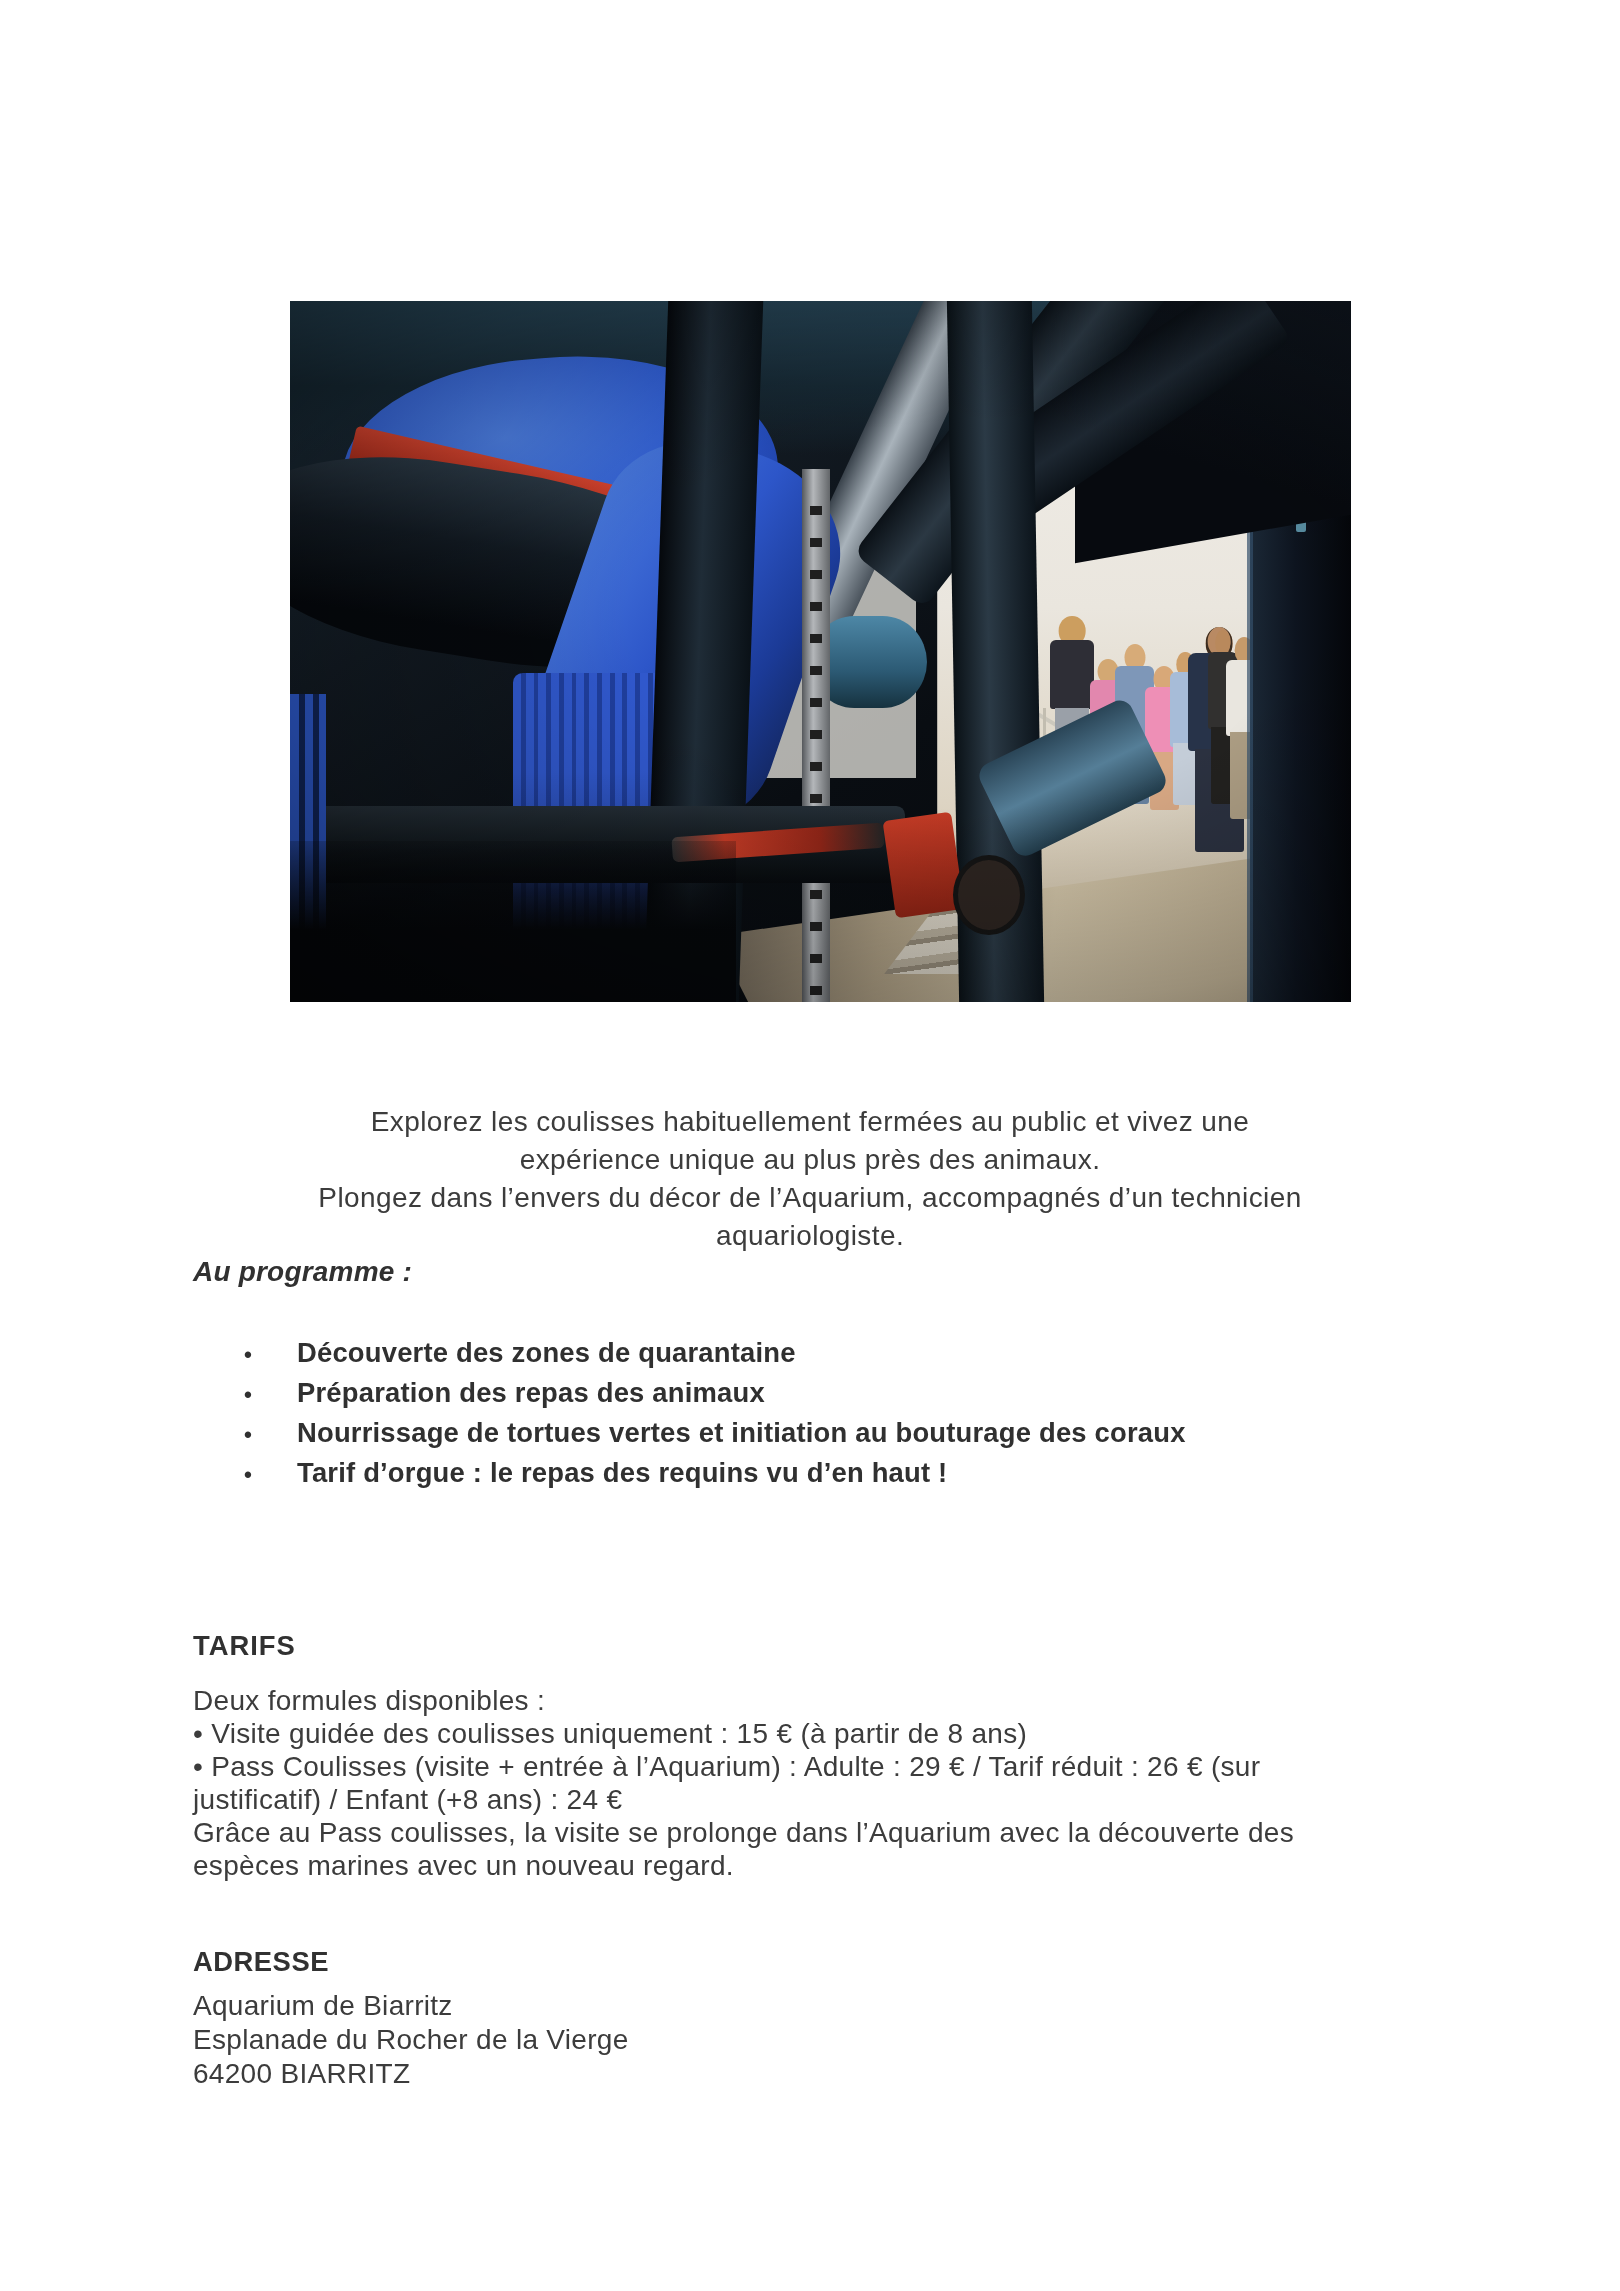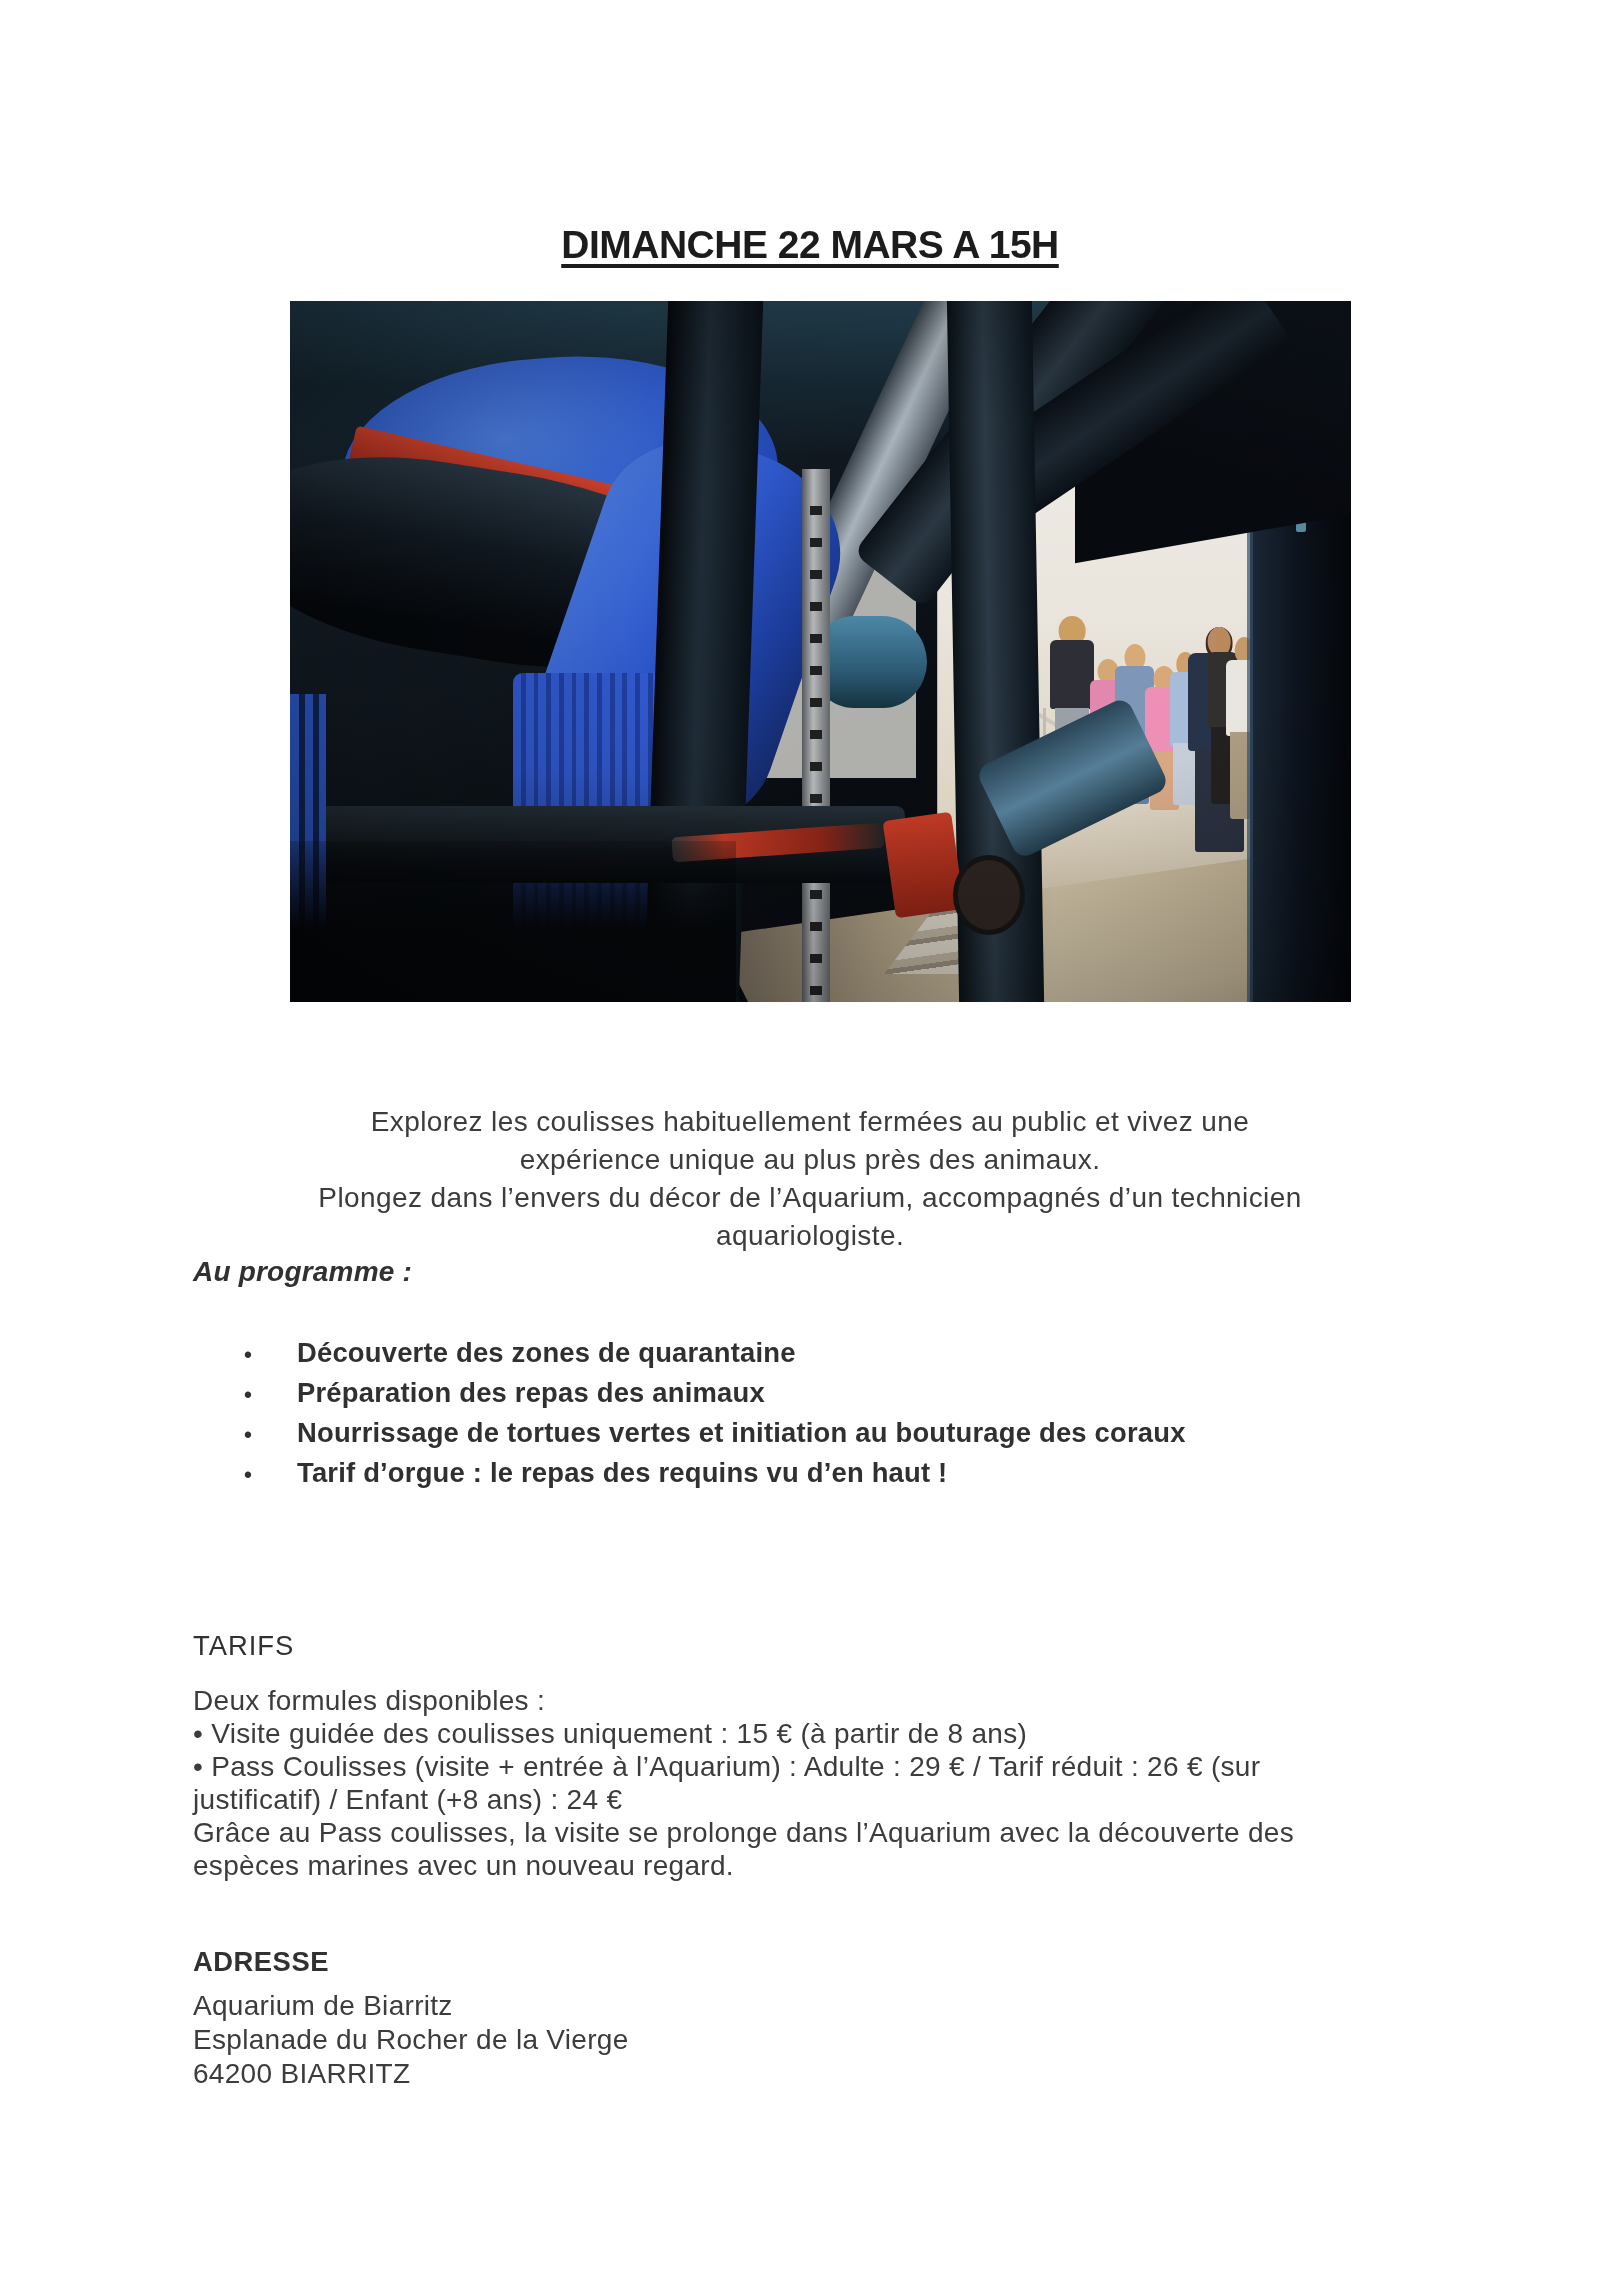--- a/index.html
+++ b/index.html
@@ -133,40 +133,39 @@
   .programme-heading{
     position:absolute;top:1228px;left:193px;font-size:28px;font-weight:bold;color:#313131;letter-spacing:0.2px;font-style:italic;
   }
   .programme-list{
     position:absolute;top:1334px;left:193px;margin:0;padding:0;list-style:none;
     font-size:27.4px;font-weight:bold;color:#303030;letter-spacing:0.2px;
   }
   .programme-list li{line-height:38px;padding-left:51px;}
   .programme-list .bullet{display:inline-block;width:53px;font-size:22.5px;color:#303030;}
   .tarifs-heading{
-    position:absolute;top:1603px;left:193px;font-size:27.4px;font-weight:normal;color:#313131;letter-spacing:1px;
+    position:absolute;top:1603px;left:193px;font-size:27.4px;font-weight:bold;color:#313131;letter-spacing:1px;
   }
   .tarifs-body{
     position:absolute;top:1672px;left:193px;width:1304px;
     font-size:28px;line-height:33px;letter-spacing:0.3px;white-space:pre-line;color:#3c3c3c;margin-top:12px;
   }
   .adresse-heading{
     position:absolute;top:1919px;left:193px;font-size:27.4px;font-weight:bold;color:#313131;letter-spacing:0.5px;
   }
   .adresse-body{
     position:absolute;top:1976px;left:193px;
     font-size:28px;line-height:34px;letter-spacing:0.3px;white-space:pre-line;color:#3c3c3c;margin-top:13px;
   }
 </style>
 </head>
 <body>
 
 <div class="page">
 
-  <h1 class="title"><span>DIMANCHE 22 MARS A 15H</span></h1>
 
   <div class="photo">
     <div class="ph-base"></div>
     <div class="ph-ceiling"></div>
     <div class="ph-doorway"></div>
     <div class="ph-wallpatch"></div>
     <div class="ph-floor"></div>
     <div class="ph-steps"></div>
     <div class="ph-rail"></div>
     <div class="ph-rail2"></div>

